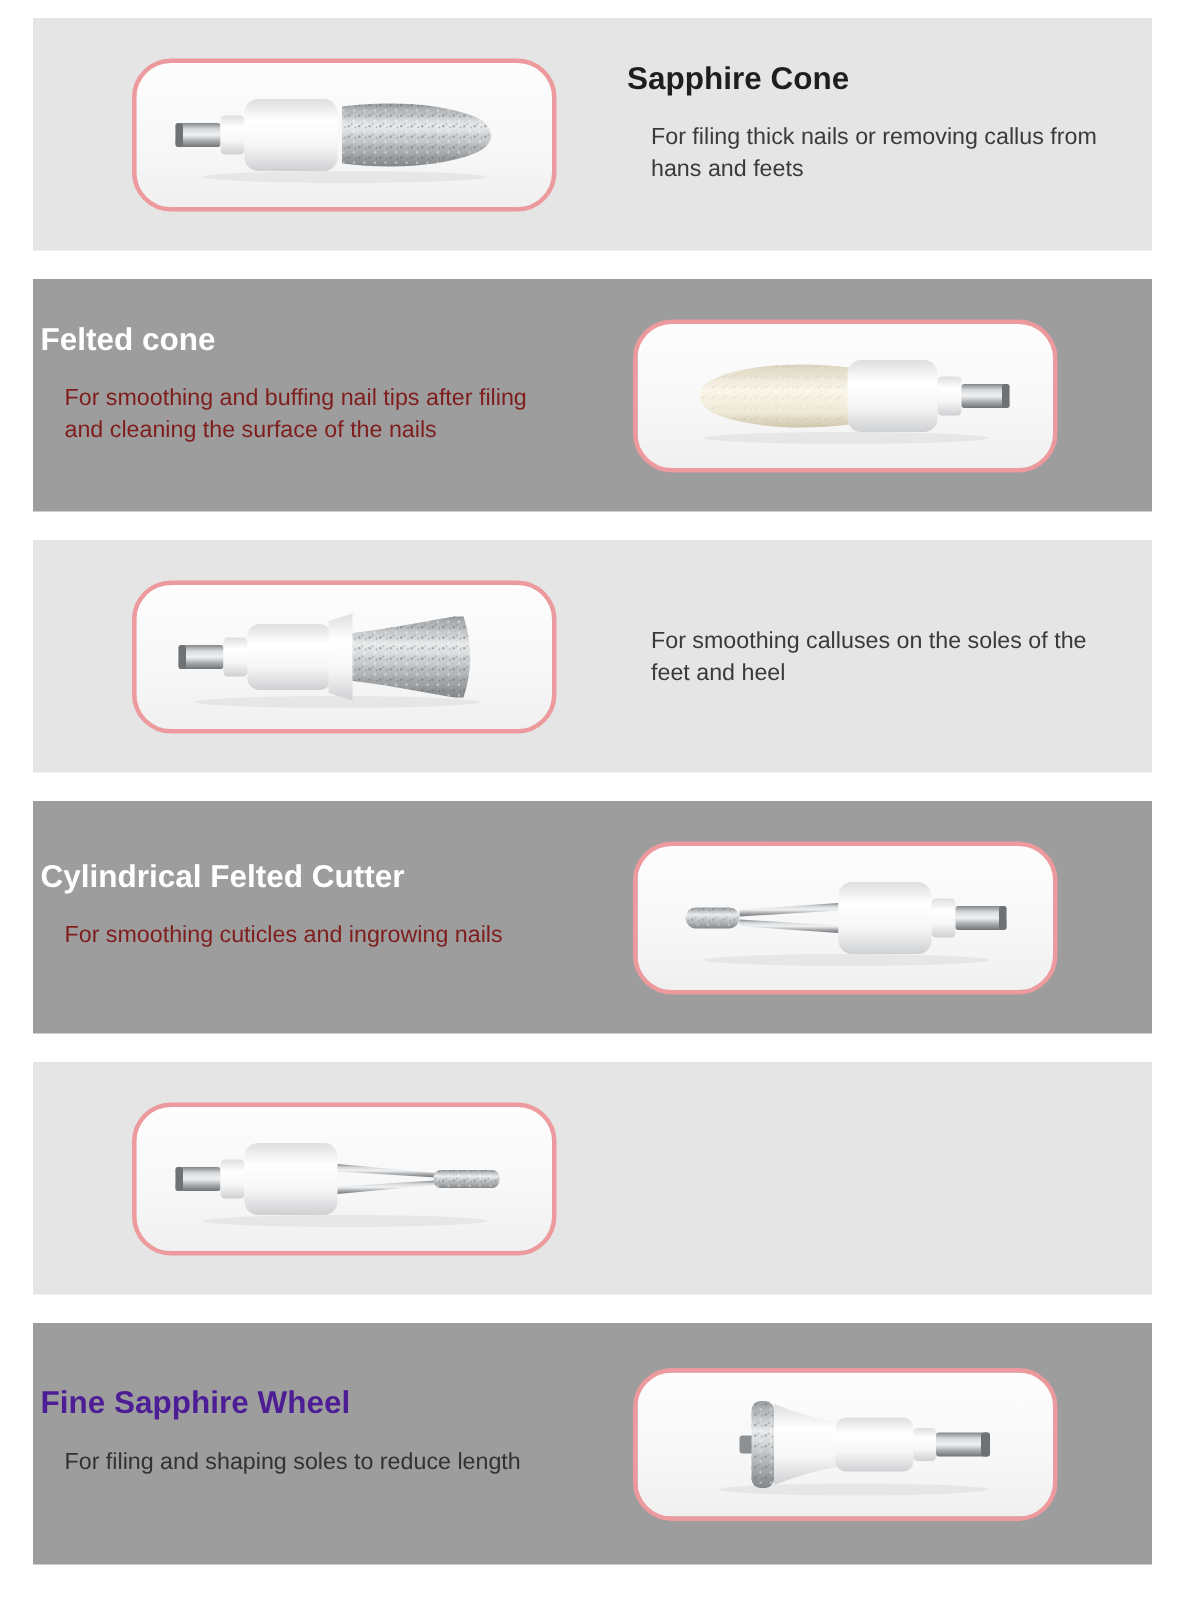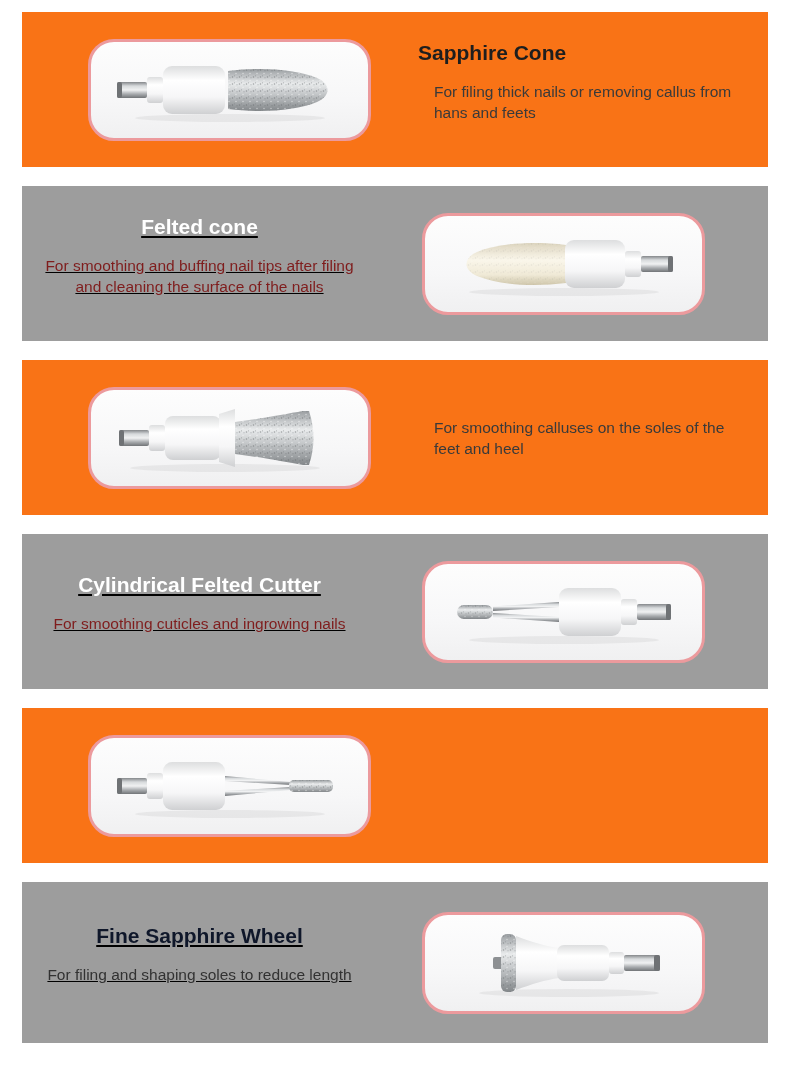--- a/index.html
+++ b/index.html
@@ -1,36 +1,36 @@
 <!DOCTYPE html>
 <html><head>
 <meta charset="utf-8">
 <style>
   html,body{margin:0;padding:0;background:#ffffff;}
   body{width:790px;font-family:"Liberation Sans",sans-serif;}
   .page{padding:12px 22px 22px 22px;}
   .band{height:155px;margin-bottom:19px;display:flex;align-items:center;box-sizing:content-box;}
   .band:last-child{height:161px;margin-bottom:0;}
-  .band.light{background:#f97316;}
+  .band.light{background:#e5e5e5;}
   .band.dark{background:#9d9d9d;}
   .band.img-left{padding-left:66px;}
   .band.img-right{justify-content:flex-end;padding-right:63px;}
   .card{flex:0 0 283px;height:102px;box-sizing:border-box;border:3px solid #ec9a9d;border-radius:26px;
         background:linear-gradient(180deg,#fdfdfd 0%,#f7f7f8 60%,#f0f0f1 100%);
         display:flex;align-items:center;justify-content:center;overflow:hidden;}
   .text{display:block;}
   .img-left .text{margin-left:47px;width:330px;text-align:left;}
-  .img-right .text{margin-right:50px;width:345px;text-align:center;text-decoration:underline;}
+  .img-right .text{margin-right:50px;width:345px;text-align:left;}
   .text h2{margin:0 0 7px 0;font-size:21px;line-height:24px;font-weight:bold;letter-spacing:0;}
   .text p{margin:16px;font-size:15.5px;line-height:21px;}
   .band.light .text h2{color:#1e1e1e;}
   .band.light .text p{color:#3a3a3a;}
   .band.dark .text h2{color:#ffffff;}
   .band.dark .text p{color:#7f1d1d;}
-  .band.dark.text-dark .text h2{color:#0f172a;}
+  .band.dark.text-dark .text h2{color:#4c1d95;}
   .band.dark.text-dark .text p{color:#323232;}
   svg.bit{display:block;}
 </style>
 </head>
 <body>
 
 <svg width="0" height="0" style="position:absolute" aria-hidden="true">
   <defs>
     <linearGradient id="gMetal" x1="0" y1="0" x2="0" y2="1">
       <stop offset="0" stop-color="#84878a"></stop>

